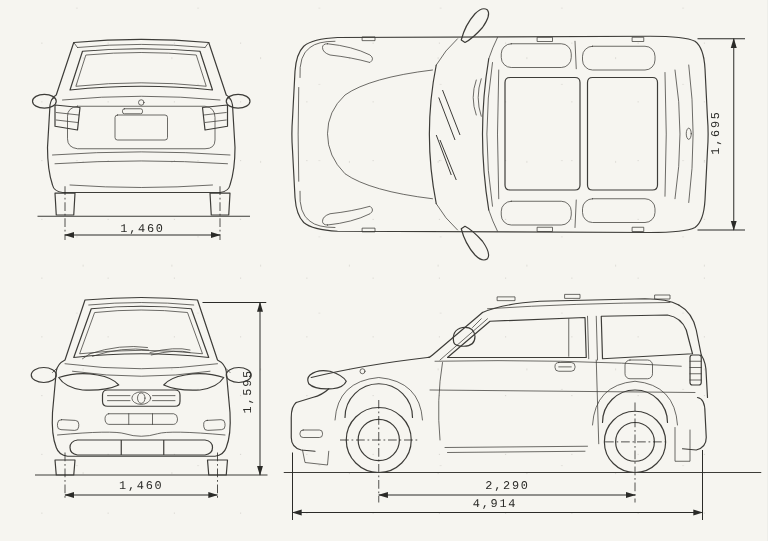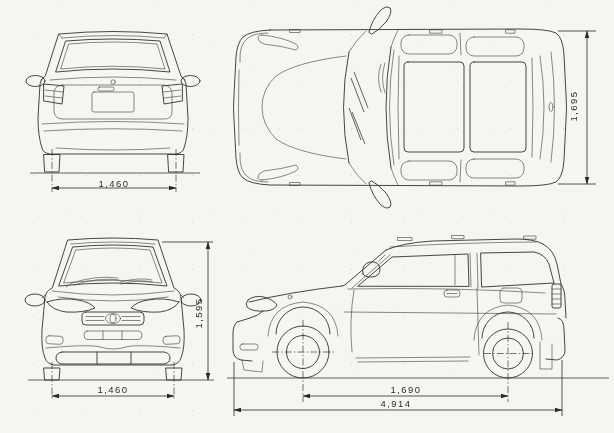--- a/index.html
+++ b/index.html
@@ -5,21 +5,21 @@
   :root {
     --paper: #f6f5f0;
     --line: #3d3c38;
     --dim: #2b2b28;
   }
   html,body { margin:0; padding:0; background:#e8e8e4; }
   .canvas {
     position:relative; width:614px; height:433px;
     background: var(--paper);
     overflow:hidden;
-    font-family:Liberation Sans, sans-serif;
+    font-family:Liberation Mono, monospace;
   }
   .speckles {
     position:absolute; inset:0; pointer-events:none;
     background-image:
       radial-gradient(rgba(70,65,55,.20) .6px, transparent .8px),
       radial-gradient(rgba(70,65,55,.13) .5px, transparent .7px),
       radial-gradient(rgba(70,65,55,.10) .6px, transparent .8px);
     background-size: 53px 47px, 71px 83px, 97px 61px;
     background-position: 7px 11px, 31px 5px, 13px 37px;
   }
@@ -248,15 +248,15 @@
       <path class="dim" d="M 234,362 V 416 M 562,360 V 416"></path>
       <line class="dim" x1="303" y1="396" x2="508" y2="396" marker-start="url(#arrow)" marker-end="url(#arrow)"></line>
       <line class="dim" x1="234" y1="410" x2="562" y2="410" marker-start="url(#arrow)" marker-end="url(#arrow)"></line>
     </g>
   </svg>
 
   <div class="dimlabel" style="left:114px; top:183px">1,460</div>
   <div class="dimlabel vert" style="left:573px; top:106px">1,695</div>
   <div class="dimlabel" style="left:113px; top:389px">1,460</div>
   <div class="dimlabel vert" style="left:198px; top:313px">1,595</div>
-  <div class="dimlabel" style="left:406px; top:389px">1,690</div>
+  <div class="dimlabel" style="left:406px; top:389px">2,290</div>
   <div class="dimlabel" style="left:396px; top:403px">4,914</div>
 </div>
 
 </body></html>

